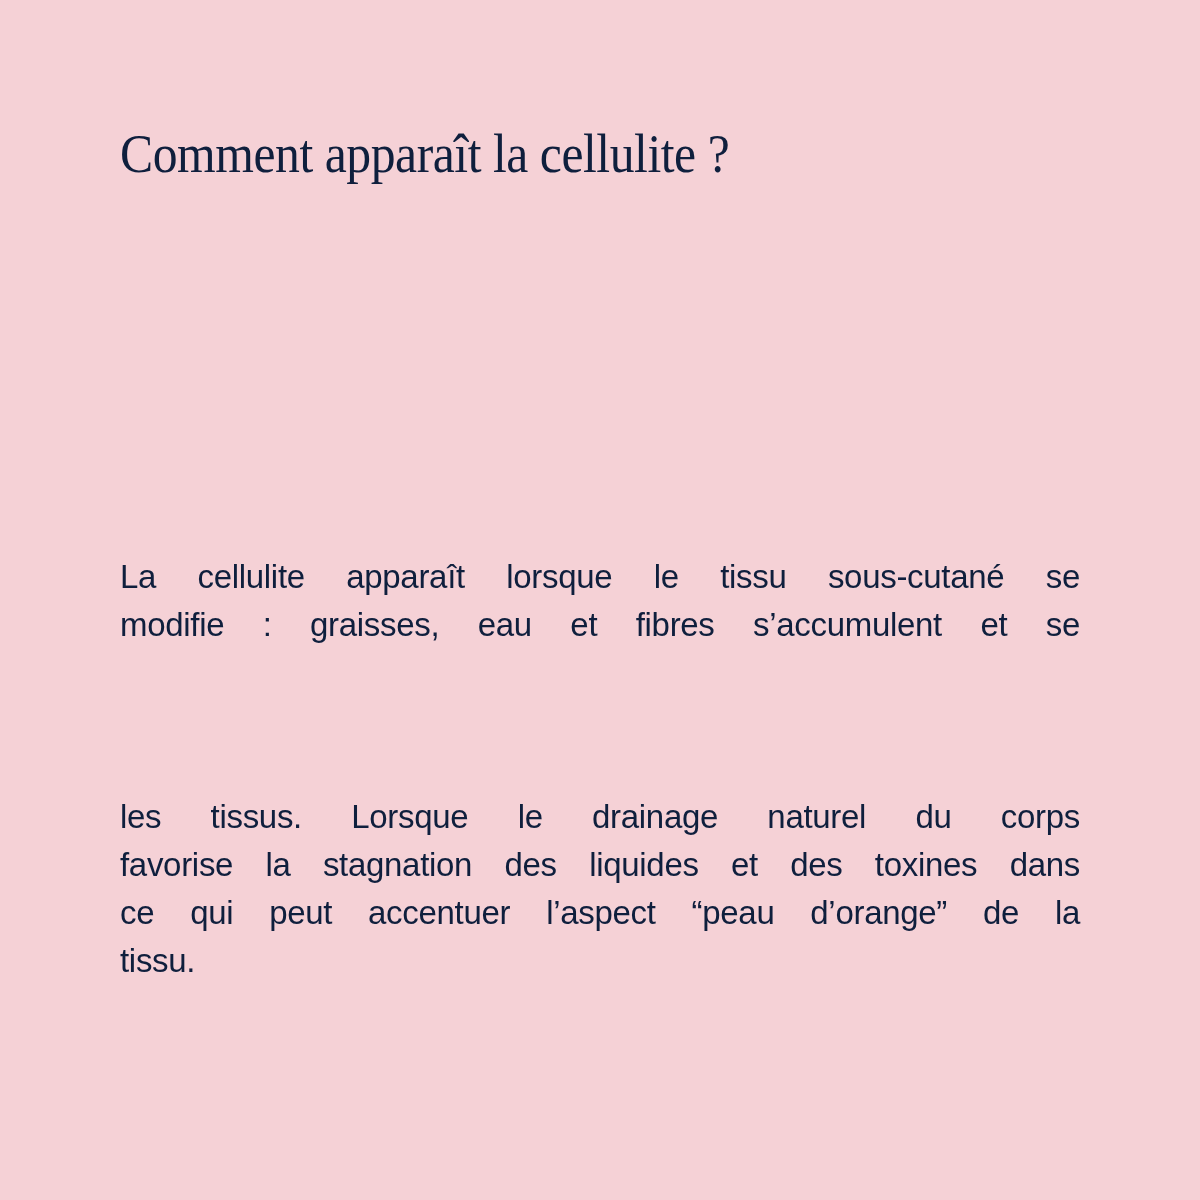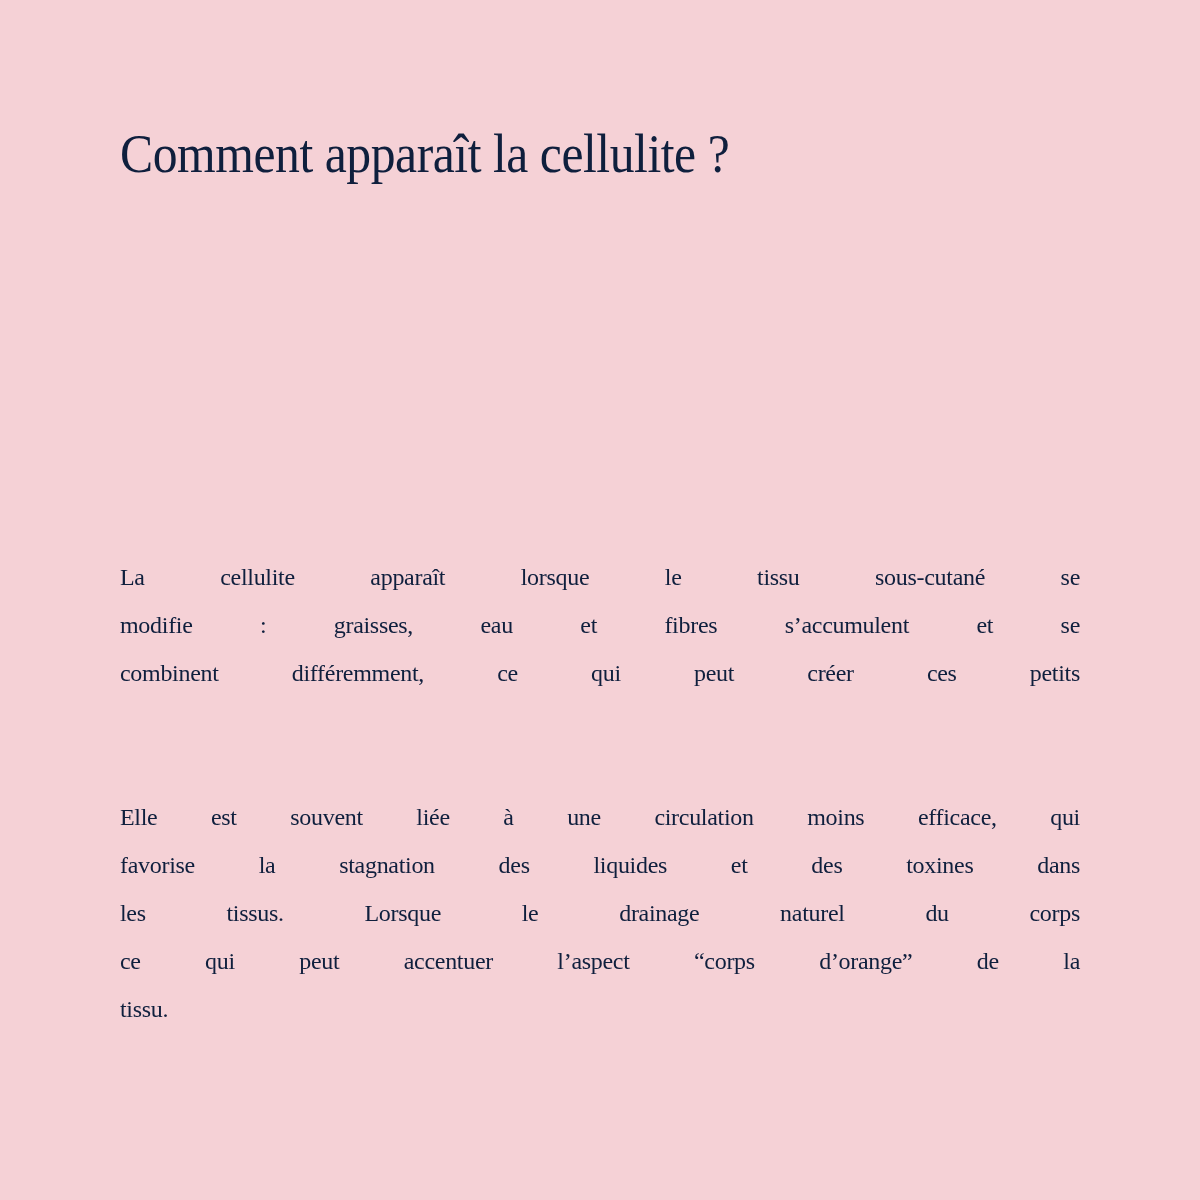--- a/index.html
+++ b/index.html
@@ -25,22 +25,22 @@
       line-height: 64px;
       letter-spacing: -0.5px;
       transform: scaleX(0.92);
       transform-origin: left top;
       white-space: nowrap;
     }
     .body-text {
       position: absolute;
       left: 120px;
       width: 960px;
-      font-family: Liberation Serif, serif;
-      font-size: 24px;
+      font-family: Liberation Sans, sans-serif;
+      font-size: 33px;
       line-height: 48px;
       letter-spacing: -0.3px;
     }
     .para-1 { top: 553px; }
     .para-2 { top: 793px; }
     .line {
       display: block;
       text-align: justify;
       text-align-last: justify;
       white-space: nowrap;
@@ -52,22 +52,20 @@
     }
   </style>
 </head>
 <body>
 
 <h1 class="title">Comment apparaît la cellulite ?</h1>
 
 <div class="body-text para-1">
   <span class="line">La cellulite apparaît lorsque le tissu sous-cutané se</span>
   <span class="line">modifie : graisses, eau et fibres s’accumulent et se</span>
-  <span class="line">combinent différemment, ce qui peut créer ces petits</span>
 </div>
 
 <div class="body-text para-2">
-  <span class="line">Elle est souvent liée à une circulation moins efficace, qui</span>
+  <span class="line">les tissus. Lorsque le drainage naturel du corps</span>
   <span class="line">favorise la stagnation des liquides et des toxines dans</span>
-  <span class="line">les tissus. Lorsque le drainage naturel du corps</span>
-  <span class="line">ce qui peut accentuer l’aspect “corps d’orange” de la</span>
+  <span class="line">ce qui peut accentuer l’aspect “peau d’orange” de la</span>
   <span class="line last">tissu.</span>
 </div>
 
 </body></html>

